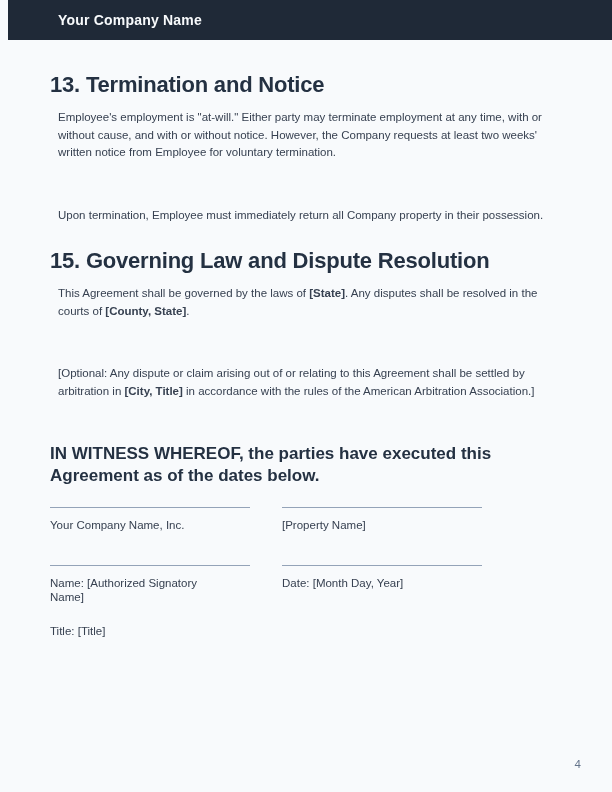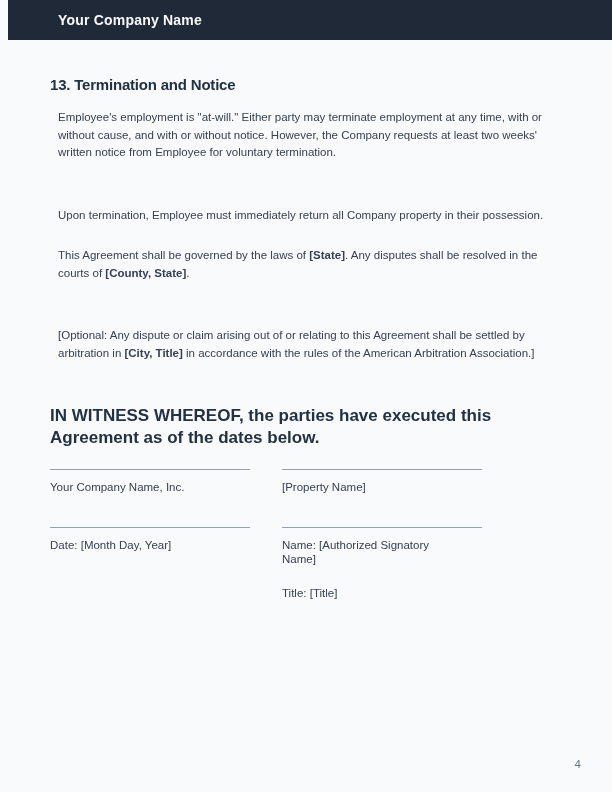--- a/index.html
+++ b/index.html
@@ -37,21 +37,21 @@
     letter-spacing:.2px;
   }
   .content{
     position:absolute;
     top:40px;
     left:50px;
     width:512px;
   }
   .section-title{
     margin:0;
-    font-size:15px;
+    font-size:22px;
     line-height:27px;
     font-weight:700;
     color:var(--heading-text);
     letter-spacing:-0.2px;
   }
   #sections .section{ margin-top:45px; }
   #sections .section:nth-of-type(1){ margin-top:31px; }
   #sections .section:nth-of-type(3){ margin-top:23px; }
   .section-body{
     margin:11px 0 0;
@@ -115,20 +115,21 @@
   <section class="section">
     <h2 class="section-title">13. Termination and Notice</h2>
   <p class="section-body"><span>Employee's employment is "at-will." Either party may terminate employment at any time, with or without cause, and with or without notice. However, the Company requests at least two weeks' written notice from Employee for voluntary termination.</span></p>
         </section>
 
   <section class="section">
   <p class="section-body"><span>Upon termination, Employee must immediately return all Company property in their possession.</span></p>
         </section>
 
   <section class="section">
+    <h2 class="section-title">15. Governing Law and Dispute Resolution</h2>
   <p class="section-body"><span>This Agreement shall be governed by the laws of </span><strong>[State]</strong><span>. Any disputes shall be resolved in the courts of </span><strong>[County, State]</strong><span>.</span></p>
         </section>
 
   <section class="section">
   <p class="section-body"><span>[Optional: Any dispute or claim arising out of or relating to this Agreement shall be settled by arbitration in </span><strong>[City, Title]</strong><span> in accordance with the rules of the American Arbitration Association.]</span></p>
         </section>
 </div>
 
     <h3 class="witness">IN WITNESS WHEREOF, the parties have executed this Agreement as of the dates below.</h3>
 
@@ -136,26 +137,26 @@
 
       <div class="sig-cell">
         <div class="sig-label">Your Company Name, Inc.</div>
       </div>
 
       <div class="sig-cell">
         <div class="sig-label">[Property Name]</div>
       </div>
 
       <div class="sig-cell">
-        <div class="sig-label">Date: [Month Day, Year]</div>
+        <div class="sig-label narrow">Name: [Authorized Signatory Name]</div>
+        <div class="sig-extra">Title: [Title]</div>
       </div>
 
       <div class="sig-cell">
-        <div class="sig-label narrow">Name: [Authorized Signatory Name]</div>
-        <div class="sig-extra">Title: [Title]</div>
+        <div class="sig-label">Date: [Month Day, Year]</div>
       </div>
 
     </div>
 
   </main>
 
   <div class="page-number">4</div>
 
 </div>
 

